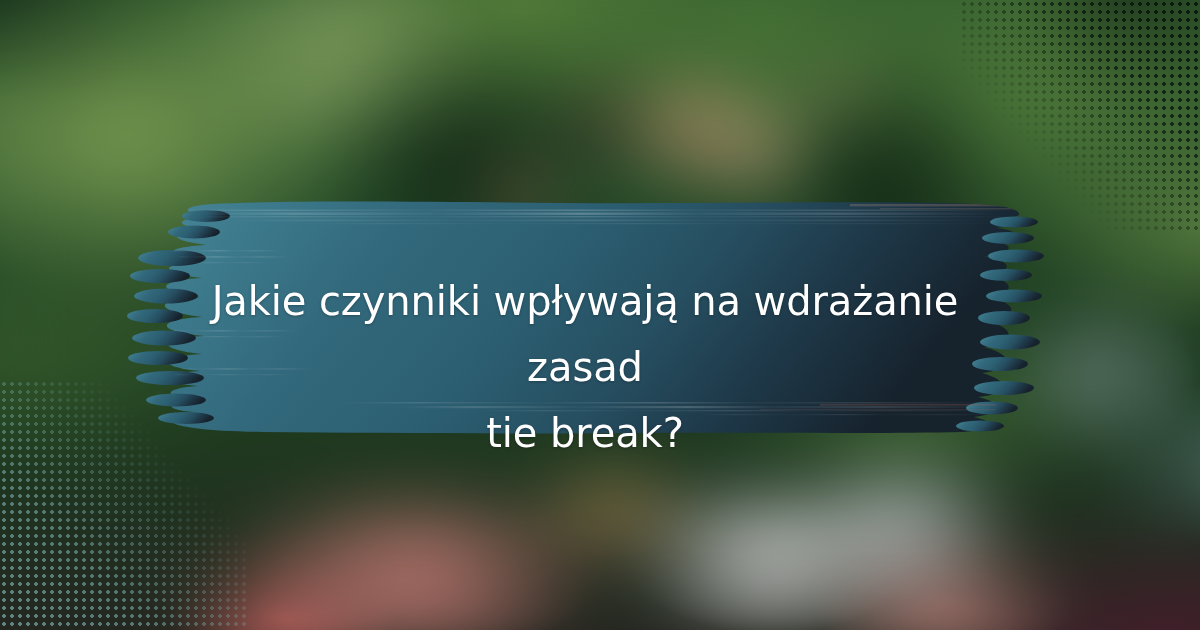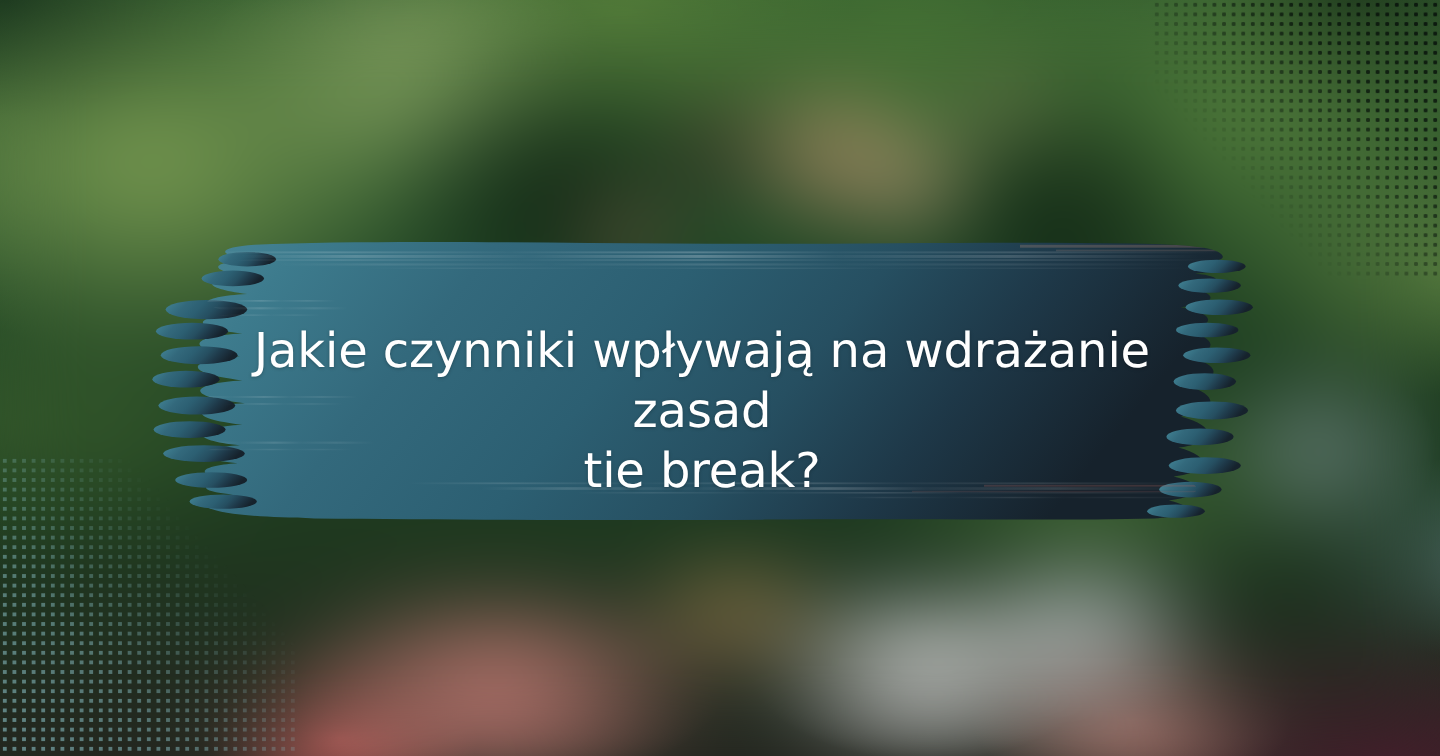--- a/index.html
+++ b/index.html
@@ -120,21 +120,21 @@
 
   
   .title {
     position: absolute;
     left: 185px;
     top: 268px;
     width: 800px;
     text-align: center;
     color: #ffffff;
     font-size: 40px;
-    line-height: 50px;
+    line-height: 66px;
     font-weight: 400;
     letter-spacing: -0.1px;
     text-shadow: 0 1px 3px rgba(0,0,0,0.26);
     white-space: pre-line;
   }
 </style>
 </head>
 <body>
 
 <div id="card">

